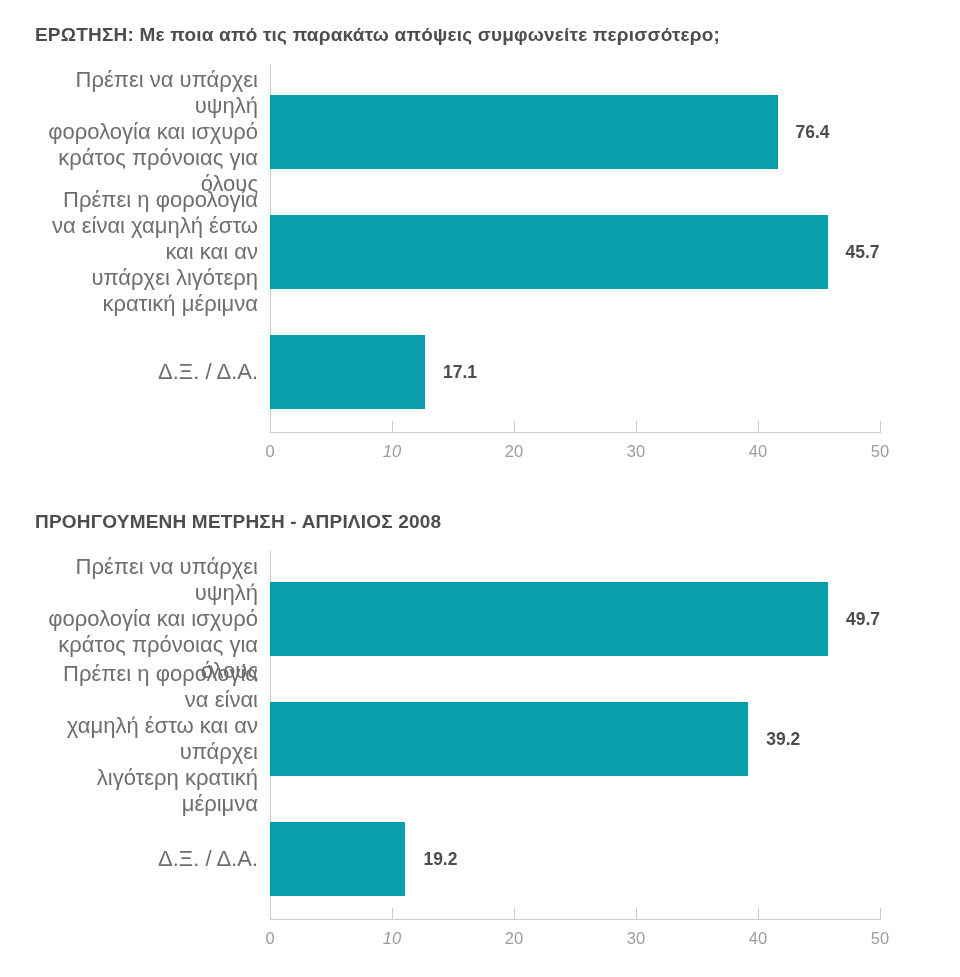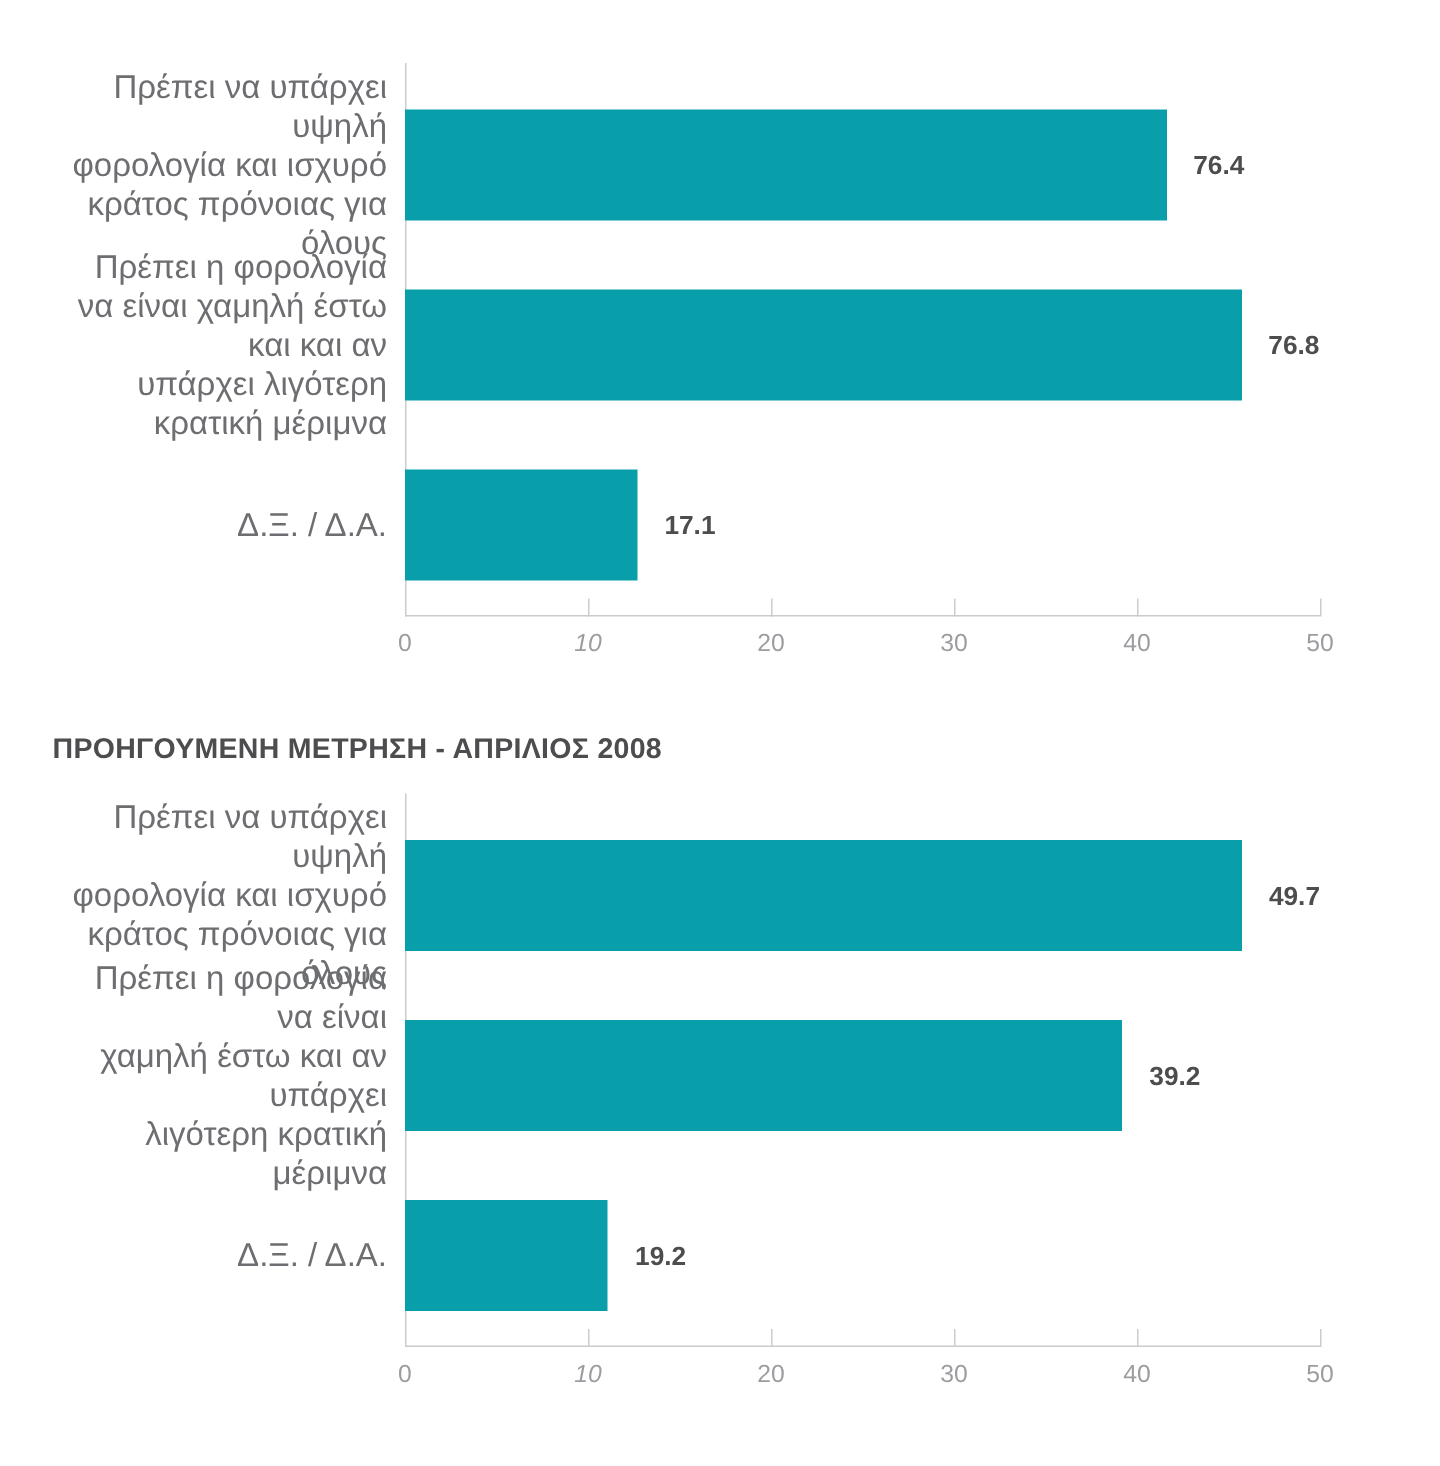--- a/index.html
+++ b/index.html
@@ -96,40 +96,41 @@
   .p20  { left: 20%; font-style: italic; }
   .p40  { left: 40%; }
   .p60  { left: 60%; }
   .p80  { left: 80%; }
   .p100 { left: 100%; }
 </style>
 </head>
 <body style="background: rgb(255, 255, 255);">
 
 <section class="chart-section first">
+  <h2 class="chart-title">ΕΡΩΤΗΣΗ: Με ποια από τις παρακάτω απόψεις συμφωνείτε περισσότερο;</h2>
   <div class="plot">
     <div class="y-axis-line"></div>
 
     <div class="bar-row">
       <div class="category-label">Πρέπει να υπάρχει υψηλή
 φορολογία και ισχυρό
 κράτος πρόνοιας για όλους</div>
       <div class="bar-track">
         <div class="bar" style="width: 83.2%;"></div>
         <span class="value-label">76.4</span>
       </div>
     </div>
 
     <div class="bar-row">
       <div class="category-label">Πρέπει η φορολογία
 να είναι χαμηλή έστω και και αν
 υπάρχει λιγότερη κρατική μέριμνα</div>
       <div class="bar-track">
         <div class="bar" style="width: 91.4%;"></div>
-        <span class="value-label">76.8</span>
+        <span class="value-label">45.7</span>
       </div>
     </div>
 
     <div class="bar-row">
       <div class="category-label">Δ.Ξ. / Δ.Α.</div>
       <div class="bar-track">
         <div class="bar" style="width: 25.4%;"></div>
         <span class="value-label">17.1</span>
       </div>
     </div>

